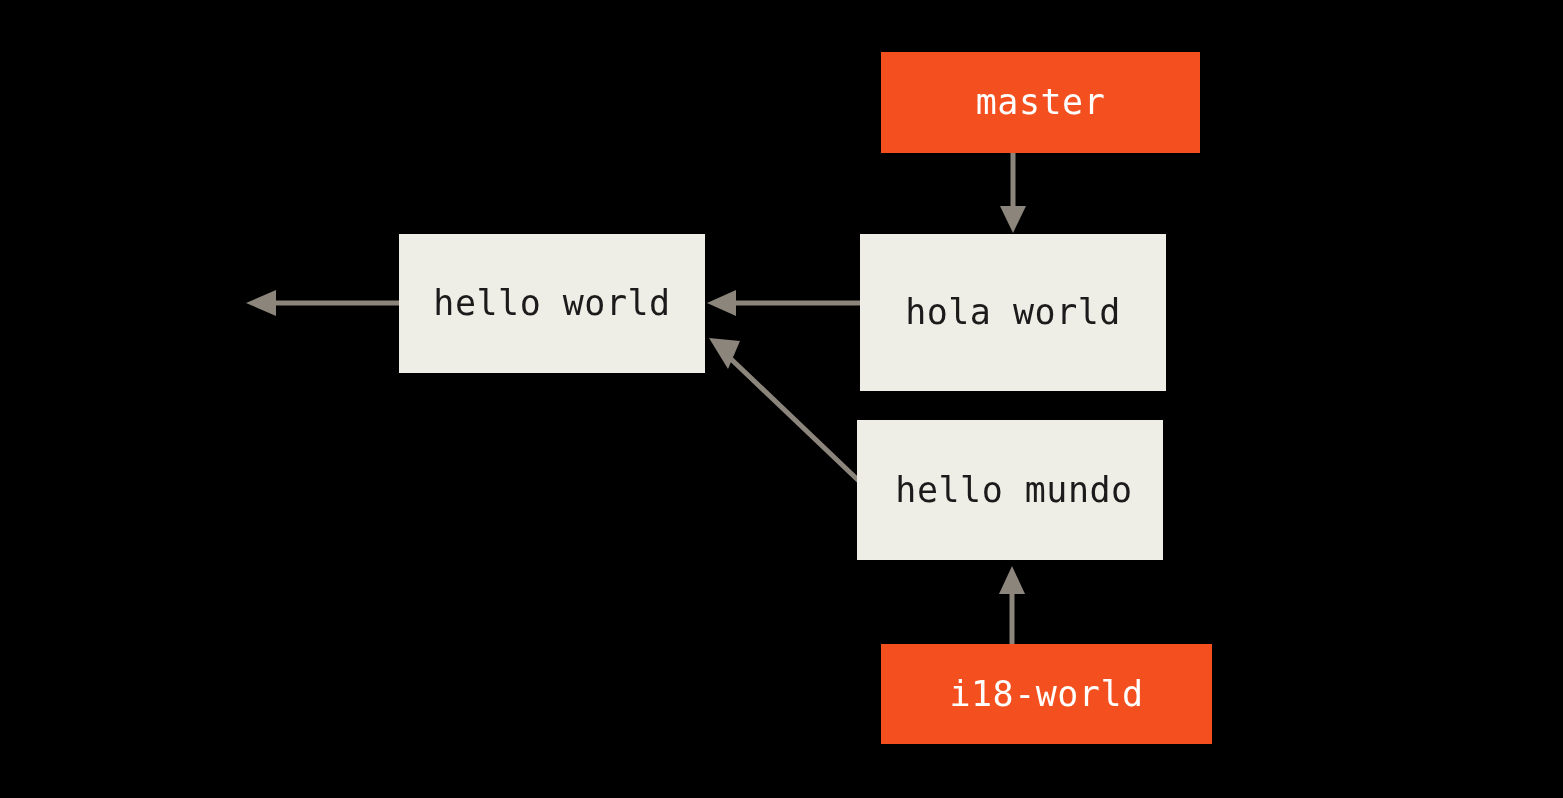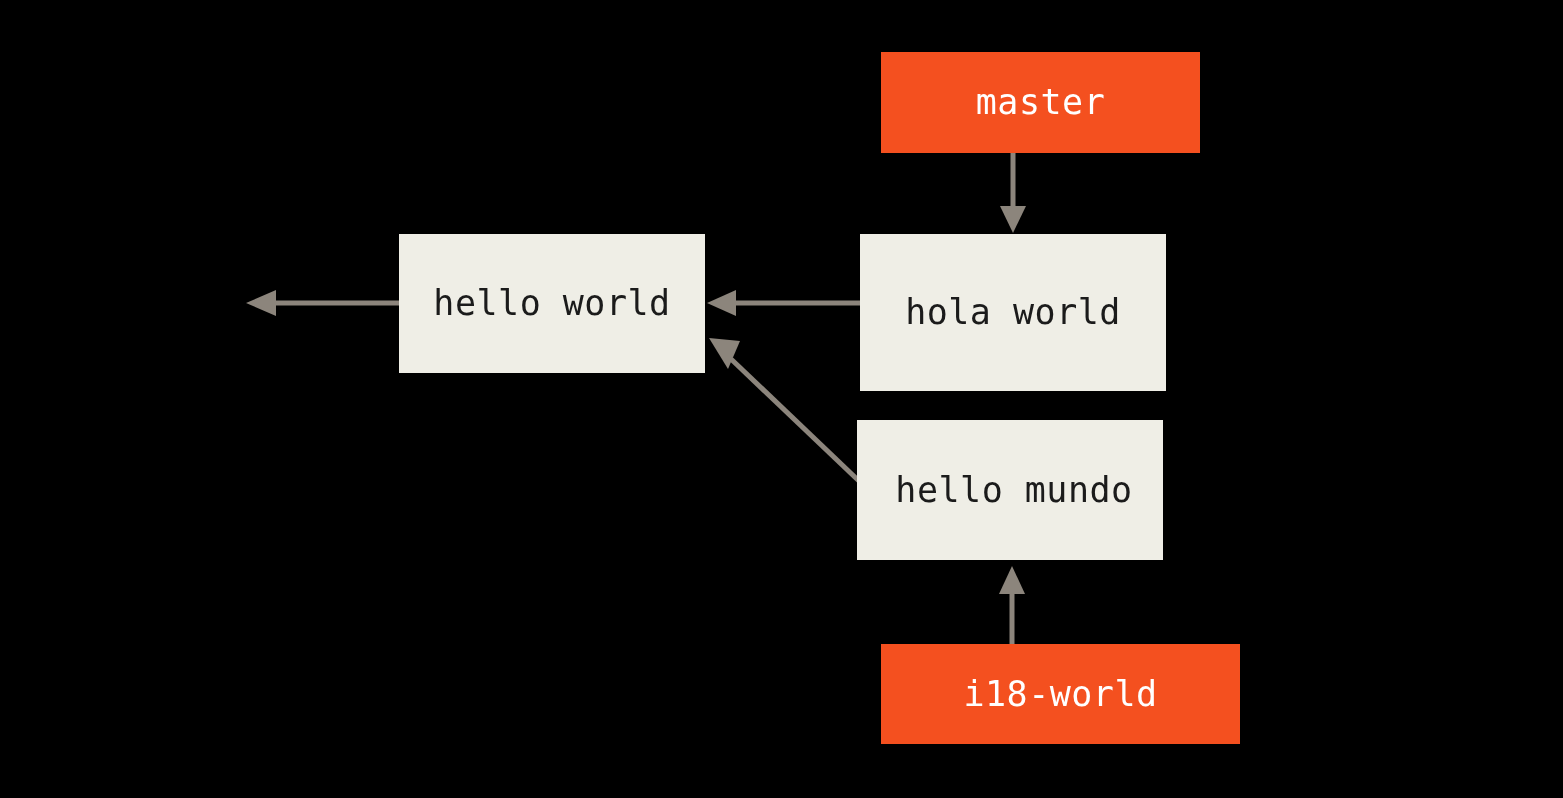--- a/index.html
+++ b/index.html
@@ -89,17 +89,17 @@
   </div>
 
   <div class="node commit" style="left:860px; top:234px; width:306px; height:157px;">
     <span>hola world</span>
   </div>
 
   <div class="node commit" style="left:857px; top:420px; width:306px; height:140px;padding-left:8px;">
     <span>hello mundo</span>
   </div>
 
-  <div class="node branch" style="left:881px; top:644px; width:359px; height:100px;">
+  <div class="node branch" style="left:881px; top:644px; width:331px; height:100px;">
     <span>i18-world</span>
   </div>
 
 </div>
 
 </body></html>

